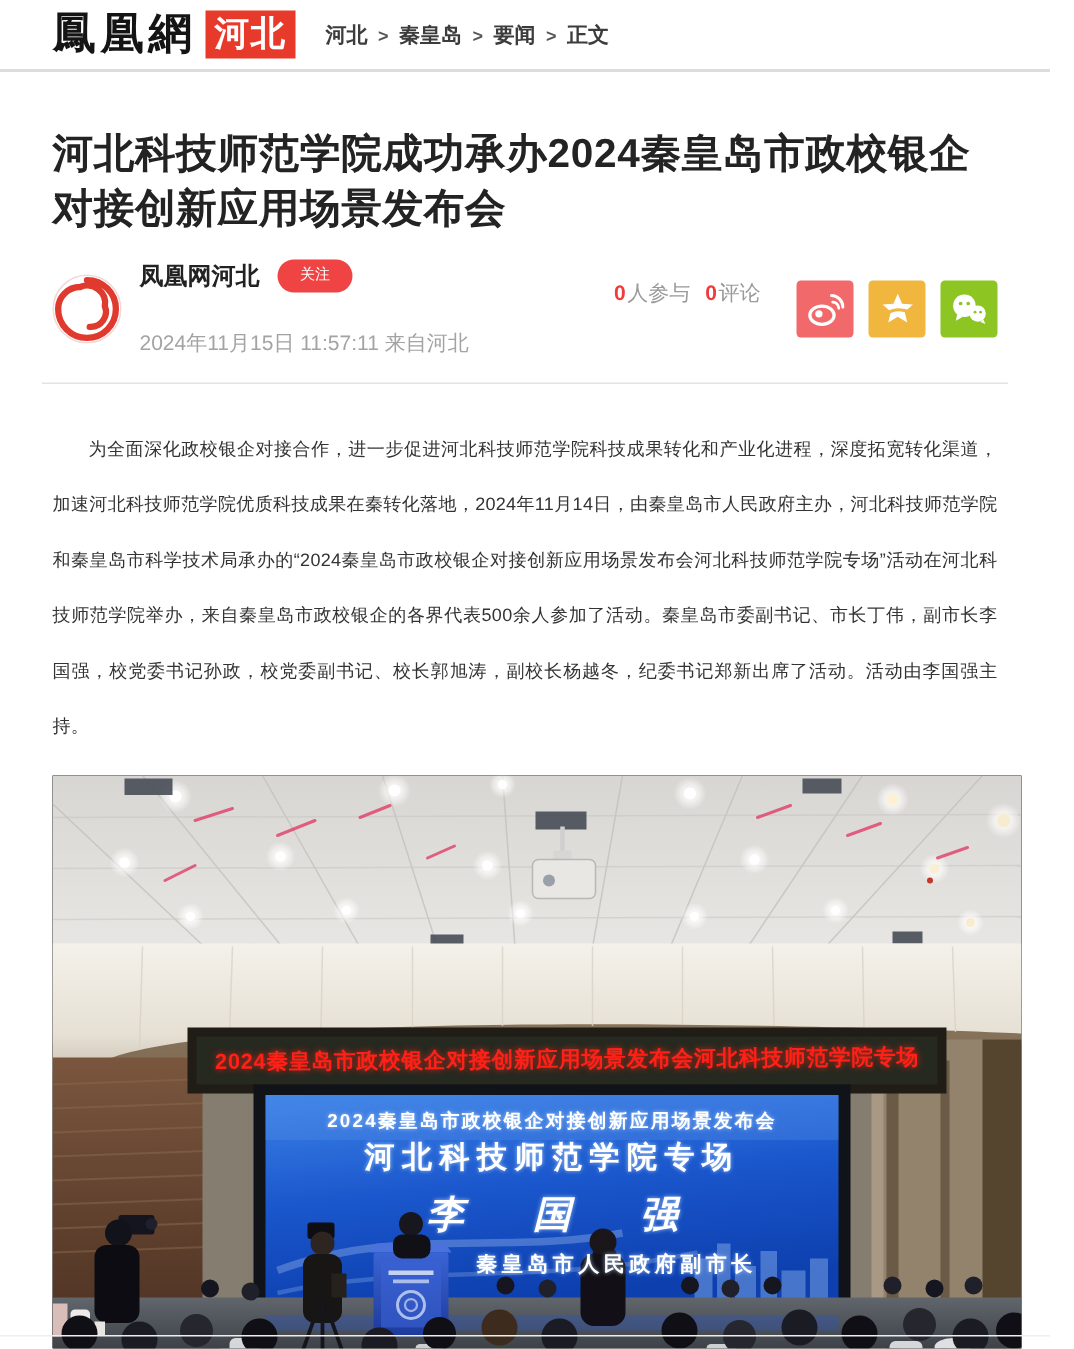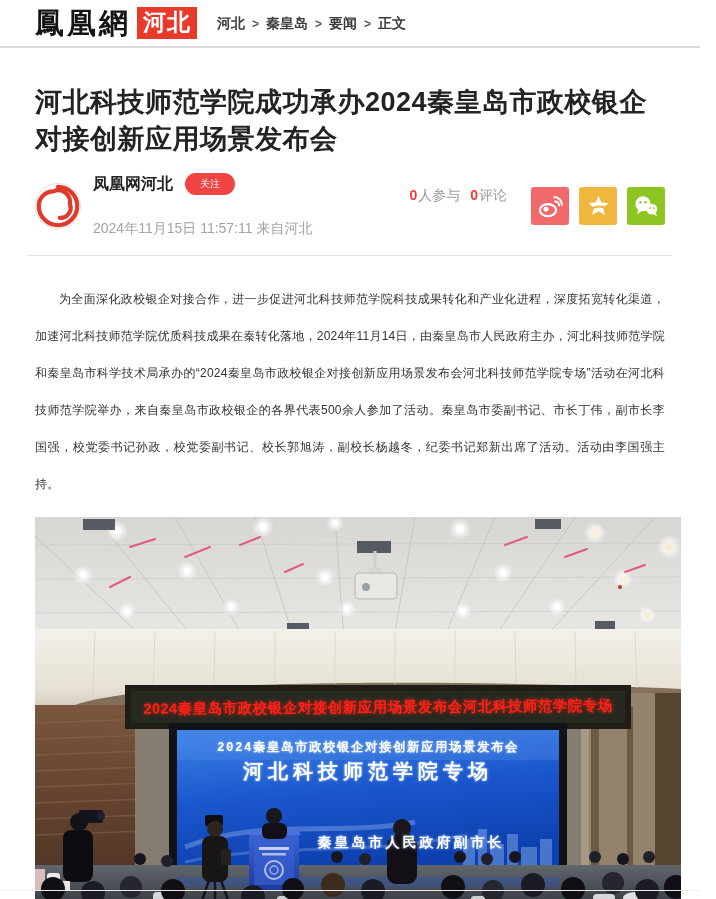--- a/index.html
+++ b/index.html
@@ -41,21 +41,21 @@
   .rule { margin:17px -7px 0; border-top:1px solid #e3e3e3; }
 
   .article-body { margin-top:25px; font-size:12px; line-height:37px; color:#333; text-align:justify; text-indent:2em; letter-spacing:0.2px; }
 
   
   .photo { position:relative; margin-top:14px; width:646px; height:386px; background:#111; overflow:hidden; }
   .photo svg.scene { position:absolute; left:0; top:0; }
   .led-text { position:absolute; left:100px; top:177px; width:486px; height:27px; line-height:27px; text-align:center;
     color:#ff2018; font-weight:700; font-size:14.5px; letter-spacing:0.5px; white-space:nowrap;
     text-shadow:0 0 4px rgba(255,40,20,.8); transform:rotate(-0.4deg); overflow:hidden; }
-  .screen-text { position:absolute; left:142px; width:382px; text-align:center; color:#fff; white-space:nowrap; text-shadow:0 0 3px rgba(190,220,255,.8);font-family:Liberation Mono, monospace; }
+  .screen-text { position:absolute; left:142px; width:382px; text-align:center; color:#fff; white-space:nowrap; text-shadow:0 0 3px rgba(190,220,255,.8); }
   .scr-line1 { top:222px; font-size:12.5px; font-weight:700; letter-spacing:1.5px; }
   .scr-line2 { top:241px; font-size:20px;  font-weight:700; letter-spacing:5px; }
   .scr-name  { top:276px; font-size:25px;  font-weight:700; letter-spacing:20px; padding-left:20px;
                font-family:"Liberation Serif","DejaVu Serif",serif; font-style:italic; }
   .scr-title { top:317px; font-size:14px;  font-weight:700; letter-spacing:3px;margin-left:43px; }
 
   .bottom-rule { position:absolute; left:0; right:0; top:890px; border-top:1px solid #eeeeee; }
 </style>
 </head>
 <body>
@@ -422,19 +422,20 @@
             <circle cx="538" cy="372" r="12" fill="#0f0f15"></circle>
           <circle cx="578" cy="366" r="11" fill="#26262e"></circle>
             <circle cx="612" cy="374" r="12" fill="#1b1b23"></circle>
           <circle cx="641" cy="370" r="12" fill="#0f0f15"></circle>
         </g>
       </svg>
 
       <div class="led-text">2024秦皇岛市政校银企对接创新应用场景发布会河北科技师范学院专场</div>
       <div class="screen-text scr-line1">2024秦皇岛市政校银企对接创新应用场景发布会</div>
       <div class="screen-text scr-line2">河北科技师范学院专场</div>
+      <div class="screen-text scr-name">李 国 强</div>
       <div class="screen-text scr-title">秦皇岛市人民政府副市长</div>
     </div>
 
   </div>
 
   <div class="bottom-rule"></div>
 </div>
 
 </body></html>

